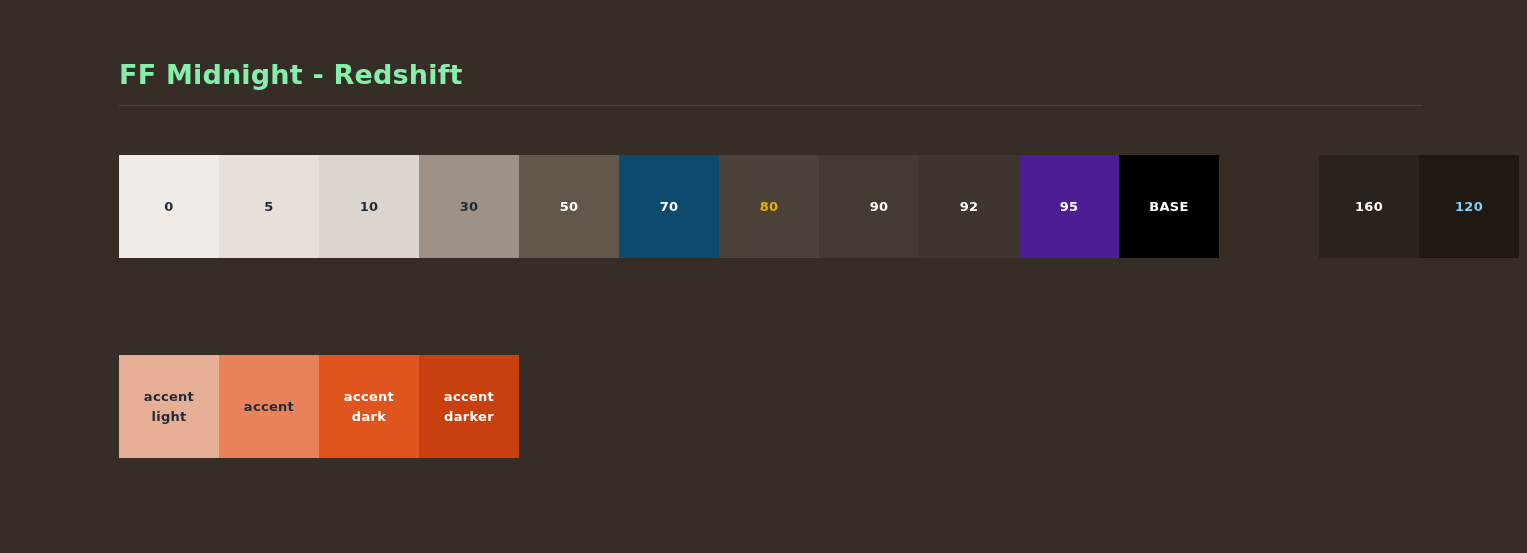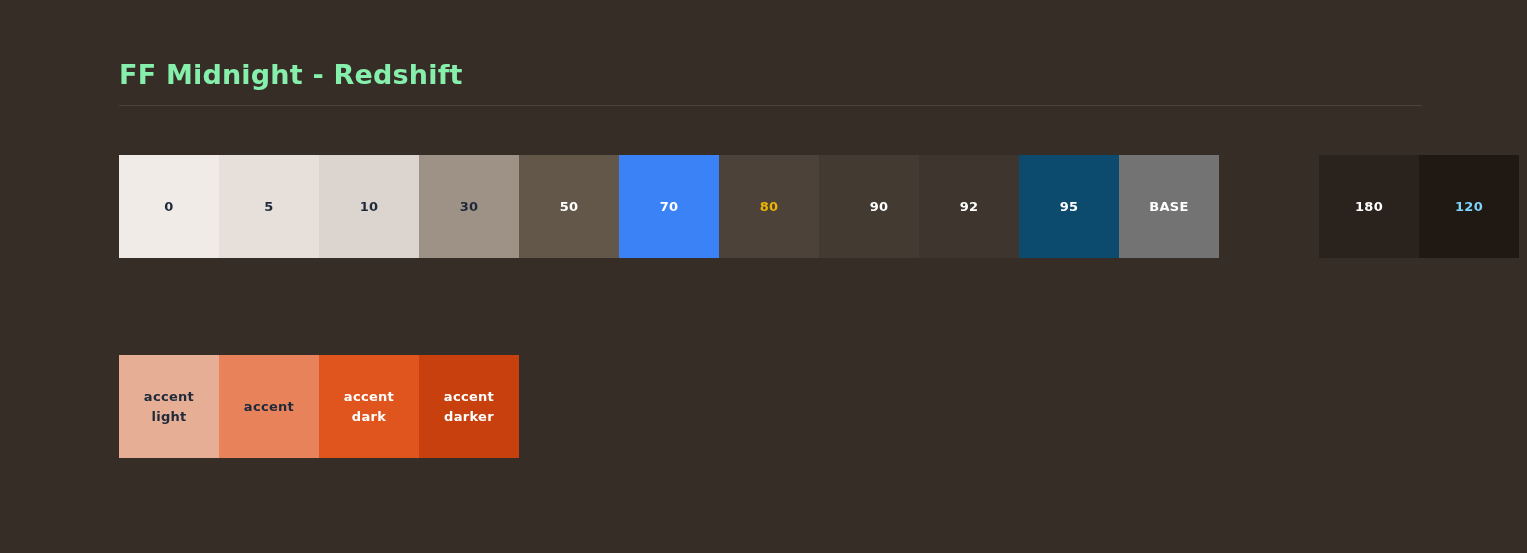--- a/index.html
+++ b/index.html
@@ -102,41 +102,41 @@
       </div>
       <div class="swatch" style="background: rgb(220, 212, 206);">
         <div class="swatch-label" style="color: rgb(30, 42, 58);">10</div>
       </div>
       <div class="swatch" style="background: rgb(158, 145, 134);">
         <div class="swatch-label" style="color: rgb(30, 42, 58);">30</div>
       </div>
       <div class="swatch" style="background: rgb(98, 87, 73);">
         <div class="swatch-label" style="color: rgb(255, 255, 255);">50</div>
       </div>
-      <div class="swatch" style="background: #3b82f6;">
+      <div class="swatch" style="background: #0c4a6e;">
         <div class="swatch-label" style="color: rgb(255, 255, 255);">70</div>
       </div>
       <div class="swatch" style="background: rgb(76, 66, 57);">
         <div class="swatch-label" style="color: #eab308;">80</div>
       </div>
       <div class="swatch" style="background: rgb(67, 58, 49);">
         <div class="swatch-label" style="color: rgb(255, 255, 255); margin-left: 20px;">90</div>
       </div>
       <div class="swatch" style="background: rgb(62, 54, 46);">
         <div class="swatch-label" style="color: rgb(255, 255, 255);">92</div>
       </div>
-      <div class="swatch" style="background: #0c4a6e; justify-content: center;">
+      <div class="swatch" style="background: #4c1d95; justify-content: center;">
         <div class="swatch-label" style="color: rgb(255, 255, 255);">95</div>
       </div>
-      <div class="swatch" style="background: #737373;">
+      <div class="swatch" style="background: #000000;">
         <div class="swatch-label" style="color: rgb(255, 255, 255);">BASE</div>
       </div>
       <div class="gap"></div>
       <div class="swatch" style="background: rgb(42, 34, 28);">
-        <div class="swatch-label" style="color: rgb(255, 255, 255);">180</div>
+        <div class="swatch-label" style="color: rgb(255, 255, 255);">160</div>
       </div>
       <div class="swatch" style="background: rgb(31, 24, 19);">
         <div class="swatch-label" style="color: #7dd3fc;">120</div>
       </div>
     </div>
 
   <div class="swatch-row" id="accent-row">
       <div class="swatch" style="background: rgb(229, 174, 149);">
         <div class="swatch-label" style="color: rgb(30, 42, 58);">accent
 light</div>

